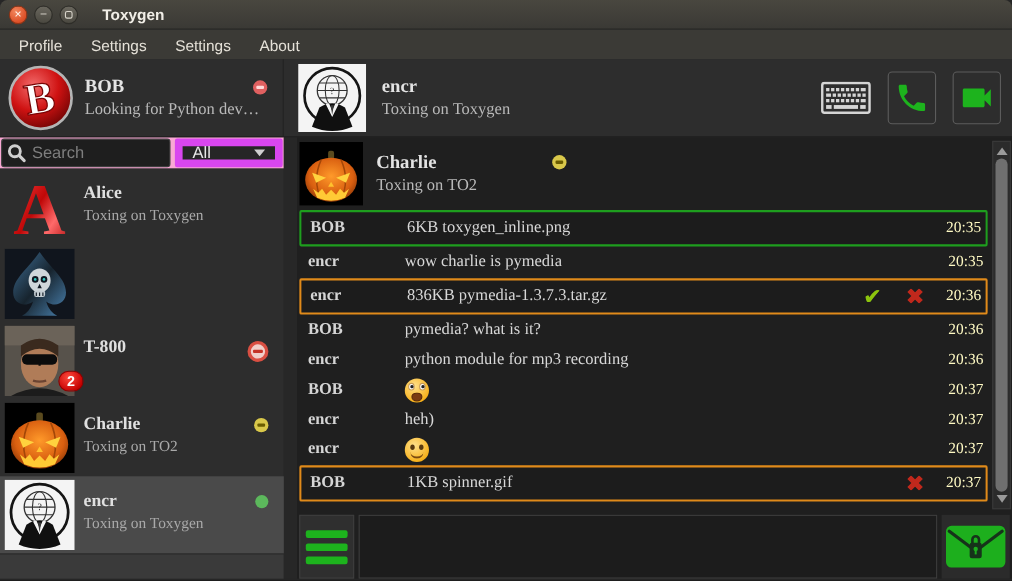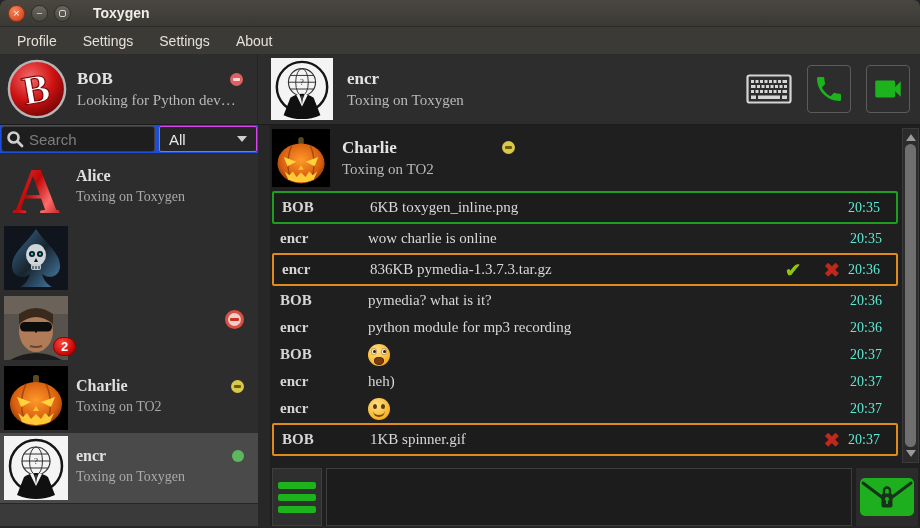--- a/index.html
+++ b/index.html
@@ -45,28 +45,28 @@
   .st-away::after{content:"";position:absolute;left:3px;top:5px;width:7px;height:3px;background:#6b5d00;border-radius:1px;}
   .st-busy{width:13px;height:13px;border-radius:50%;background:#e06060;}
   .st-busy::after{content:"";position:absolute;left:3px;top:5px;width:7px;height:3px;background:#ffd9d9;border-radius:1px;}
   .name-row .status-icon{margin-left:auto;margin-right:6px;}
   .contact-row .st-busy{width:19px;height:19px;background:#f0cfc9;border:3px solid #d94f42;}
   .contact-row .st-busy::after{left:2px;top:5px;width:9px;height:3px;background:#c43326;}
 
   
   .app-body{display:flex;height:401px;}
   .left-panel{width:258px;display:flex;flex-direction:column;background:#2d2d2d;}
-  .search-row{height:28px;display:flex;background:#1d4ed8;gap:4px;padding:1px;}
+  .search-row{height:28px;display:flex;background:#f9a8d4;gap:4px;padding:1px;}
   .search-box{flex:1;position:relative;display:flex;align-items:center;background:#1e1e1e;
     border:1px solid #3f3f3f;border-radius:3px;}
   .search-box svg{position:absolute;left:4px;}
   .search-input{width:100%;background:transparent;border:none;outline:none;color:#ddd;
     font-size:15px;padding:2px 4px 2px 27px;font-family:"Liberation Sans",sans-serif;}
   .search-input::placeholder{color:#7e7e7e;}
-  .filter-select{width:98px;background:#262626;border:1px solid #d946ef;border-radius:2px;color:#e8e8e8;
+  .filter-select{width:98px;background:#262626;border:7px solid #d946ef;border-radius:2px;color:#e8e8e8;
     display:flex;align-items:center;padding:0 9px;font-size:15px;}
   .caret-down{width:0;height:0;border-left:5px solid transparent;border-right:5px solid transparent;
     border-top:6px solid #cfcfcf;margin-left:auto;}
 
   .contact-list{display:flex;flex-direction:column;}
   .contact-row{height:70px;display:flex;align-items:center;padding:3px 4px;position:relative;}
   .contact-row.selected{background:#4a4a4a;}
   .contact-avatar{width:64px;height:64px;position:relative;flex-shrink:0;}
   .contact-info{margin-left:8px;flex:1;align-self:flex-start;margin-top:11px;min-width:0;}
   .contact-name{font-family:"Liberation Serif",serif;font-weight:bold;font-size:16px;color:#e0e0e0;}
@@ -94,21 +94,21 @@
   .file-row{height:33px;border:2px solid;border-radius:2px;margin:1px 0;background:#1c1c1c;}
   .border-green{border-color:#1e9e1e;}
   .border-orange{border-color:#e08a1a;}
   .msg-author{width:96px;padding-left:8px;font-weight:bold;flex-shrink:0;color:#d5d5d5;}
   .msg-body{flex:1;min-width:0;white-space:nowrap;}
   .file-row .msg-body{text-align:left;}
   .msg-actions{position:absolute;right:56px;display:flex;gap:22px;align-items:center;}
   .action-icon{font-size:20px;line-height:1;cursor:default;}
   .action-accept{color:#8cc40e;text-shadow:0.6px 0 #8cc40e;}
   .action-decline{color:#c0281c;text-shadow:0.6px 0 #c0281c;}
-  .msg-time{width:48px;text-align:left;padding-right:4px;font-size:14px;color:#5eead4;flex-shrink:0;}
+  .msg-time{width:48px;text-align:right;padding-right:4px;font-size:14px;color:#fef9c3;flex-shrink:0;}
 
   
   .smiley{position:relative;width:22px;height:22px;border-radius:50%;display:inline-block;vertical-align:middle;
     background:radial-gradient(circle at 40% 32%,#ffe08a,#f7b21e 72%,#d98f00);}
   .smiley i{position:absolute;}
   .smiley.fearful .eye{top:4px;width:6px;height:7px;background:#fff;border-radius:50%;border:1px solid #c79a55;}
   .smiley.fearful .eye.l{left:3px;}.smiley.fearful .eye.r{right:3px;}
   .smiley.fearful .eye::after{content:"";position:absolute;left:1px;top:1px;width:3px;height:3.5px;border-radius:50%;background:#222;}
   .smiley.fearful .mouth{left:6px;bottom:1px;width:10px;height:8px;background:#7a3b12;border:1px solid #5a2a08;
     border-radius:45% 45% 50% 50%;}
@@ -323,20 +323,21 @@
    <rect x="0" y="0" width="64" height="18" fill="#6b6359"></rect>
    <path d="M6 64 Q32 50 58 64 Z" fill="#1c1c1c"></path>
    <ellipse cx="32" cy="35" rx="17" ry="21" fill="#b07c58"></ellipse>
    <path d="M15 28 Q32 14 49 28 L49 18 Q32 6 15 18 Z" fill="#3a2a1e"></path>
    <rect x="16" y="26" width="32" height="9.5" rx="4.5" fill="#0c0c0c"></rect>
    <line x1="31" y1="35" x2="33" y2="35" stroke="#0c0c0c" stroke-width="3"></line>
    <path d="M26 50 Q32 52 38 50" stroke="#6b4432" stroke-width="2" fill="none"></path>
               </svg>
             </div>
     <div class="contact-info">
+      <div class="contact-name">T-800</div>
     </div>
     <span class="status-icon st-busy"></span>
     <span class="unread-badge">2</span>
   </div>
           <div class="contact-row">
     <div class="contact-avatar avatar">
               <svg viewBox="0 0 64 64">
                 <defs>
                   <radialGradient id="pg" cx="50%" cy="42%" r="65%">
    <stop offset="0" stop-color="#ff9a2a"></stop>
@@ -422,21 +423,21 @@
 
       <div class="messages">
           <div class="msg-row file-row border-green">
     <span class="msg-author">BOB</span>
     <span class="msg-body">6KB toxygen_inline.png</span>
 
     <span class="msg-time">20:35</span>
   </div>
           <div class="msg-row text-row">
     <span class="msg-author">encr</span>
-    <span class="msg-body">wow charlie is online</span>
+    <span class="msg-body">wow charlie is pymedia</span>
 
     <span class="msg-time">20:35</span>
   </div>
           <div class="msg-row file-row border-orange">
     <span class="msg-author">encr</span>
     <span class="msg-body">836KB pymedia-1.3.7.3.tar.gz</span>
     <span class="msg-actions">
               <span class="action-icon action-accept">✔</span>
               <span class="action-icon action-decline">✖</span>
             </span>

